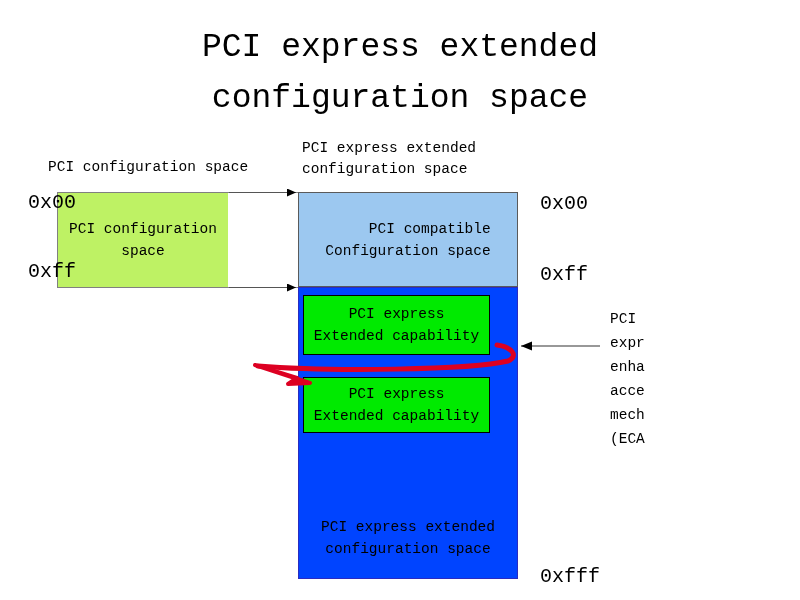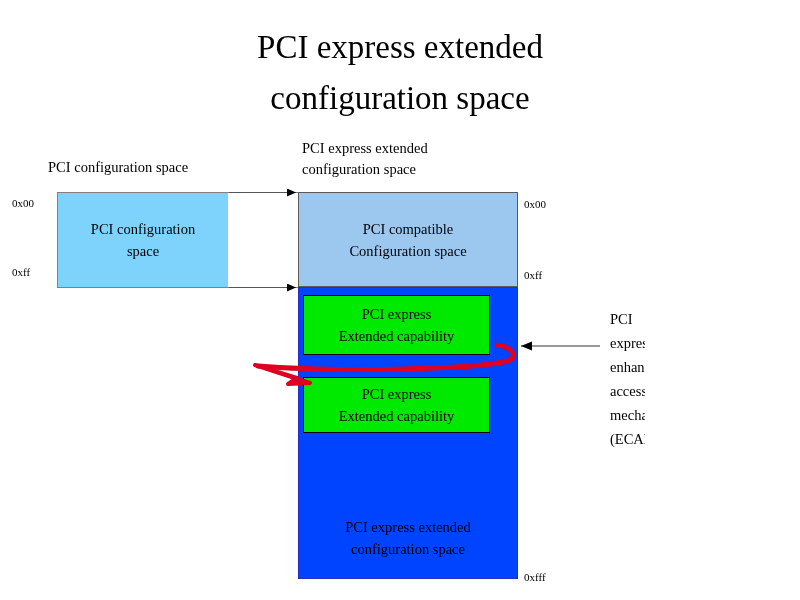--- a/index.html
+++ b/index.html
@@ -6,21 +6,21 @@
     margin: 0;
     padding: 0;
     background: #ffffff;
   }
   #canvas {
     position: relative;
     width: 645px;
     height: 600px;
     background: #ffffff;
     overflow: hidden;
-    font-family: Liberation Serif, serif;
+    font-family: Liberation Mono, monospace;
     color: #000000;
     border-radius: 12px;
   }
 
   
   .title {
     position: absolute;
     left: 0;
     top: 22px;
     width: 800px;
@@ -36,53 +36,55 @@
   .lbl {
     position: absolute;
     font-size: 14.5px;
     line-height: 21px;
     color: #000;
     white-space: pre-line;
   }
 
   .addr {
     position: absolute;
-    font-size: 11px;
+    font-size: 20px;
     line-height: 18px;
     color: #000;
     white-space: pre;
+    margin-left: 16px;
   }
 
   
   .box {
     position: absolute;
     box-sizing: border-box;
     display: flex;
     align-items: center;
     justify-content: center;
     text-align: center;
     font-size: 14.5px;
     line-height: 22px;
     white-space: pre-line;
   }
 
   .box-pci-left {
-    background: #7dd3fc;
+    background: #bef264;
     border: 1px solid #808080;
   }
 
   .box-white-gap {
     background: #ffffff;
     border: 1px solid #808080;
     border-left: none;
   }
 
   .box-pci-compat {
     background: #9cc8f0;
     border: 1px solid #5a5a5a;
+    text-align: right;
   }
 
   .box-ext-space {
     background: #0044ff;
     border: 1px solid #2b2bc0;
     align-items: flex-end;
     padding-bottom: 18px;
   }
 
   .box-cap {

